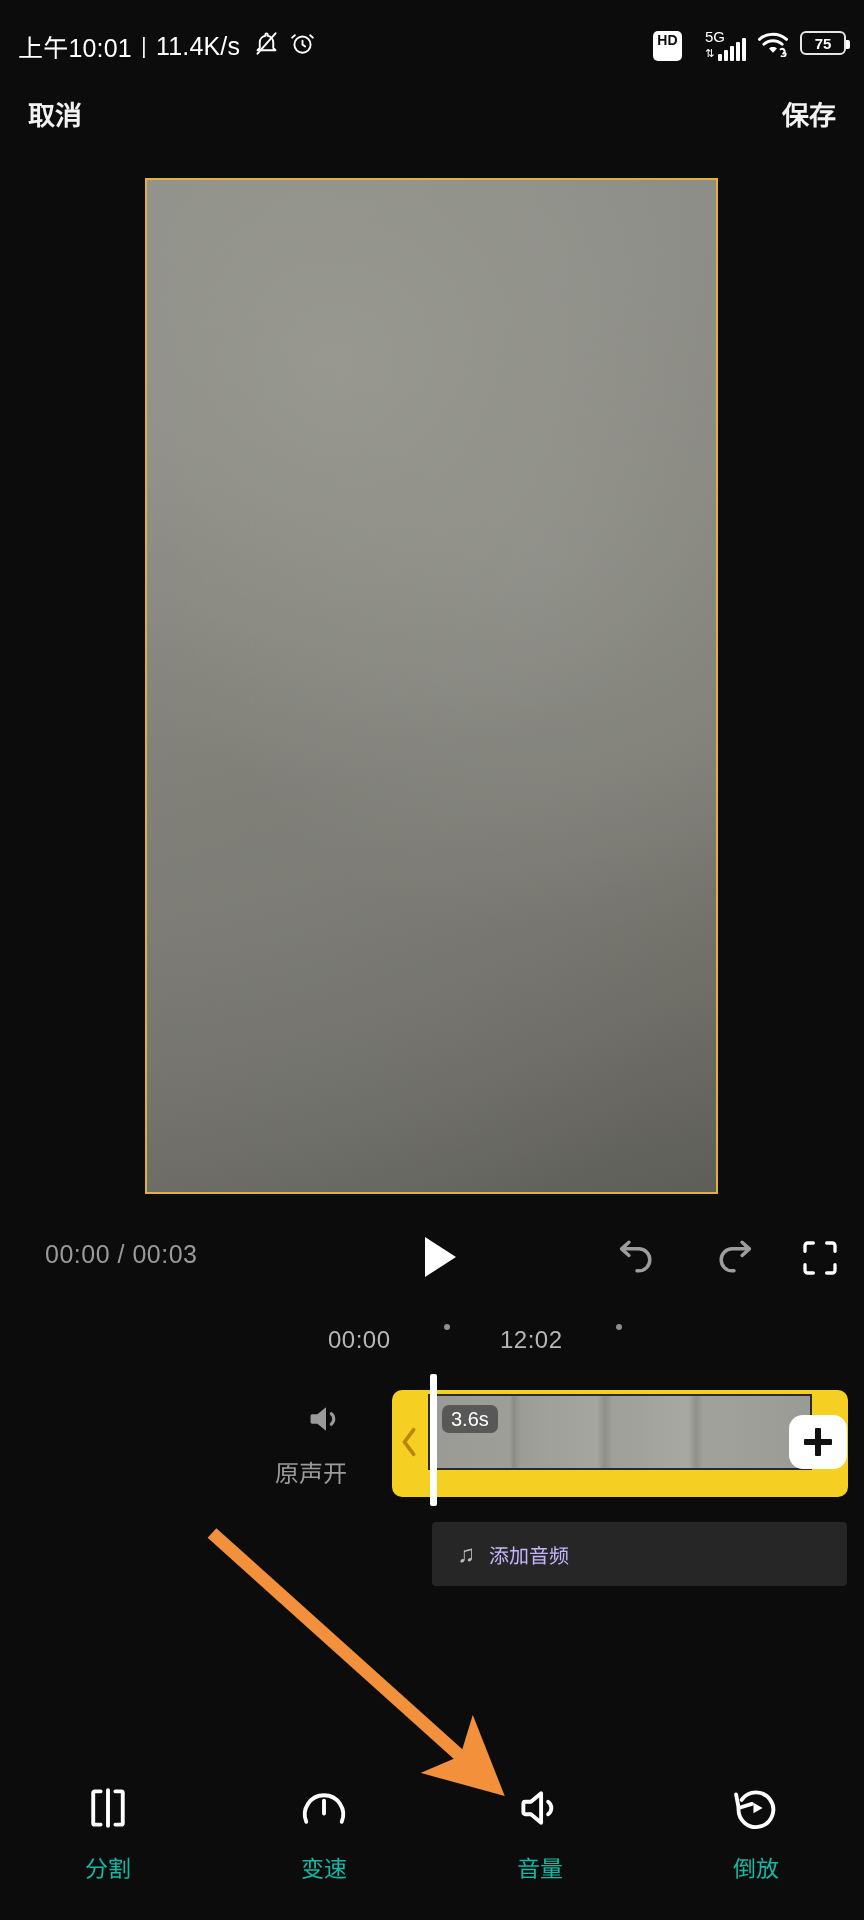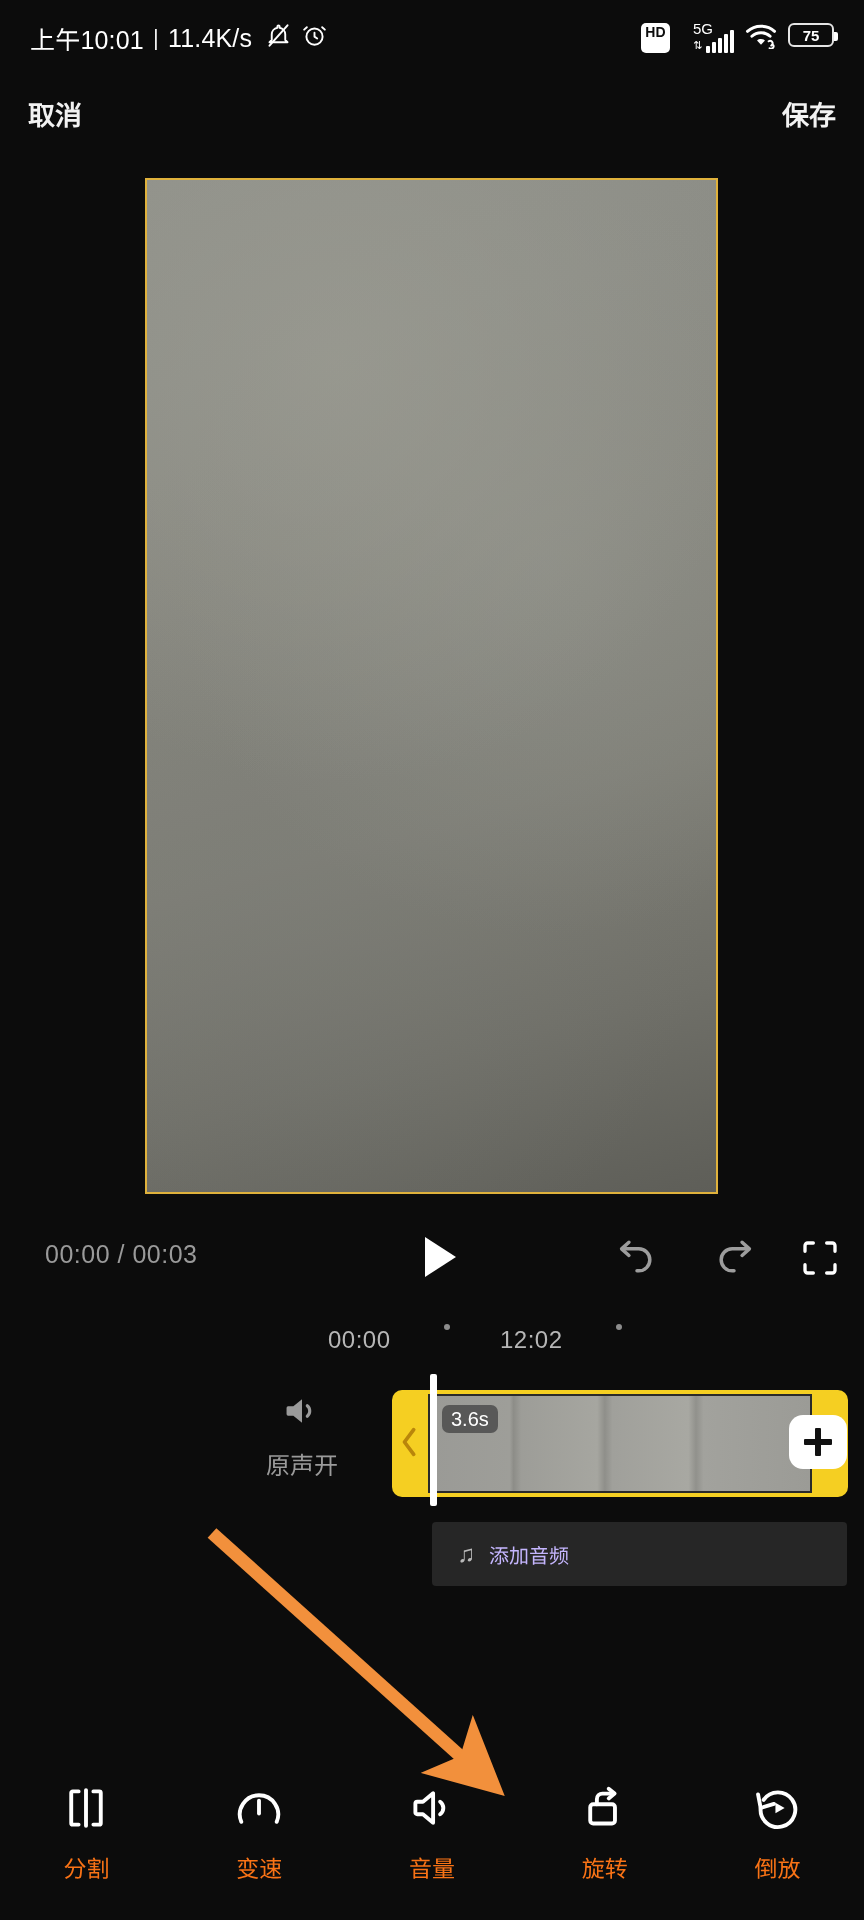--- a/index.html
+++ b/index.html
@@ -6,23 +6,23 @@
   html, body {
     width:864px; height:1920px;
     background:#0c0c0c;
     font-family:"Liberation Sans","DejaVu Sans",sans-serif;
     overflow:hidden;
   }
   #screen { position:relative; width:864px; height:1920px; background:#0c0c0c; }
 
   
   .statusbar{
-    position:absolute; left:0; top:0; width:864px; height:76px;
+    position:absolute; left:0; top:8px; width:864px; height:76px;
     display:flex; align-items:center; justify-content:space-between;
-    padding:0 30px;
+    padding:0 18px;
   }
   .sb-left{ display:flex; align-items:center; gap:9px; color:#fff;
             font-size:25px; letter-spacing:.2px; white-space:nowrap;}
   .sb-time{ font-size:25px; }
   .sb-sep{ color:#fff; font-size:22px; opacity:.95; }
   .sb-net{ font-size:25px; }
   .sb-right{ display:flex; gap:11px; }
   .hd-badge{
     background:#fff; color:#0c0c0c; font-size:14px; font-weight:bold;
     border-radius:5px; padding:2px 4px; line-height:1; letter-spacing:.3px;
@@ -73,31 +73,31 @@
   .ic-full{ position:absolute; left:800px; top:8px; width:40px; height:40px;}
 
   
   .ruler{ position:absolute; left:0; top:1310px; width:864px; height:46px;}
   .ruler .lab{ position:absolute; top:0; color:#b6b6b6; font-size:24px; letter-spacing:.5px;margin-top:16px;}
   .ruler .dot{ position:absolute; top:14px; width:6px; height:6px; border-radius:50%;
                background:#8d8d8d;}
 
   
   .track-row{ position:absolute; left:0; top:1390px; width:864px; height:115px;}
-  .sound-col{ position:absolute; left:257px; top:4px; width:90px; text-align:center;}
+  .sound-col{ position:absolute; left:257px; top:12px; width:90px; text-align:right;}
   .sound-col .lbl{ color:#9b9b9b; font-size:24px; margin-top:14px; white-space:nowrap;}
   .clip{
     position:absolute; left:392px; top:0px; width:456px; height:107px;
     background:#f5cf22; border-radius:10px;
   }
   .clip-handle-l{ position:absolute; left:0; top:0; width:36px; height:107px;
                   display:flex; align-items:center; justify-content:center;}
   .clip-handle-r{ position:absolute; right:0; top:0; width:36px; height:107px;}
   .clip-inner{
-    position:absolute; left:36px; top:4px; width:384px; height:99px;
+    position:absolute; left:36px; top:4px; width:384px; height:76px;
     border:2px solid #2a2a2a;
     background:
       linear-gradient(90deg,
         #9a9a96 0%, #9e9e99 21%, #8d8d88 22%, #9d9d98 24%,
         #a6a6a0 44%, #8f8f8a 46%, #a0a09b 48%,
         #a8a8a2 68%, #91918c 70%, #a2a29d 72%,
         #9b9b96 100%);
   }
   .badge-dur{
     position:absolute; left:12px; top:9px;
@@ -130,21 +130,21 @@
   .arrow-svg{ position:absolute; left:180px; top:1510px; width:330px; height:300px;
               pointer-events:none;}
 
   
   .bottombar{ position:absolute; left:0; top:1760px; width:864px; height:160px;
               display:flex; }
   .tool{ flex:1; display:flex; flex-direction:column; align-items:center;
          justify-content:flex-start; padding-top:24px; gap:18px;}
   .tool .ico{ width:48px; height:48px; display:flex; align-items:center;
               justify-content:center;}
-  .tool .cap{ color:#f97316; font-size:23px;}
+  .tool .cap{ color:#14b8a6; font-size:23px;}
 </style>
 </head>
 <body>
 
 <div id="screen">
 
   <div class="statusbar">
     <div class="sb-left">
       <span class="sb-time">上午10:01</span>
       <span class="sb-sep">|</span>
@@ -308,30 +308,20 @@
     <div class="tool">
       <span class="ico">
         <svg width="48" height="48" viewBox="0 0 26 26" fill="none">
           <path d="M5 9.6h3.1L13.6 5v16l-5.5-4.6H5a1 1 0 0 1-1-1v-4.8a1 1 0 0 1 1-1Z" stroke="#fff" stroke-width="2.1" stroke-linejoin="round"></path>
           <path d="M17.4 9.6a4.2 4.2 0 0 1 0 6.8" stroke="#fff" stroke-width="2.1" stroke-linecap="round"></path>
         </svg>
       </span>
       <span class="cap">音量</span>
     </div>
 
-    <div class="tool">
-      <span class="ico">
-        <svg width="48" height="48" viewBox="0 0 26 26" fill="none">
-          <rect x="5" y="11" width="13.4" height="10.4" rx="1.6" stroke="#fff" stroke-width="2.1"></rect>
-          <path d="M8.6 11V8.2a3 3 0 0 1 3-3h5.8" stroke="#fff" stroke-width="2.1" stroke-linecap="round"></path>
-          <path d="M15 2.6 18.2 5.2 15 7.8" stroke="#fff" stroke-width="2.1" stroke-linecap="round" stroke-linejoin="round"></path>
-        </svg>
-      </span>
-      <span class="cap">旋转</span>
-    </div>
 
     <div class="tool">
       <span class="ico">
         <svg width="48" height="48" viewBox="0 0 26 26" fill="none">
           <path d="M5.2 8.6A9.4 9.4 0 1 1 3.6 13" stroke="#fff" stroke-width="2.1" stroke-linecap="round"></path>
           <path d="M2.2 5.6 3.6 13l7.2-2.2" stroke="#fff" stroke-width="2.1" stroke-linecap="round" stroke-linejoin="round"></path>
           <path d="M11.6 10.2 16.6 13l-5 2.8Z" fill="#fff"></path>
         </svg>
       </span>
       <span class="cap">倒放</span>

